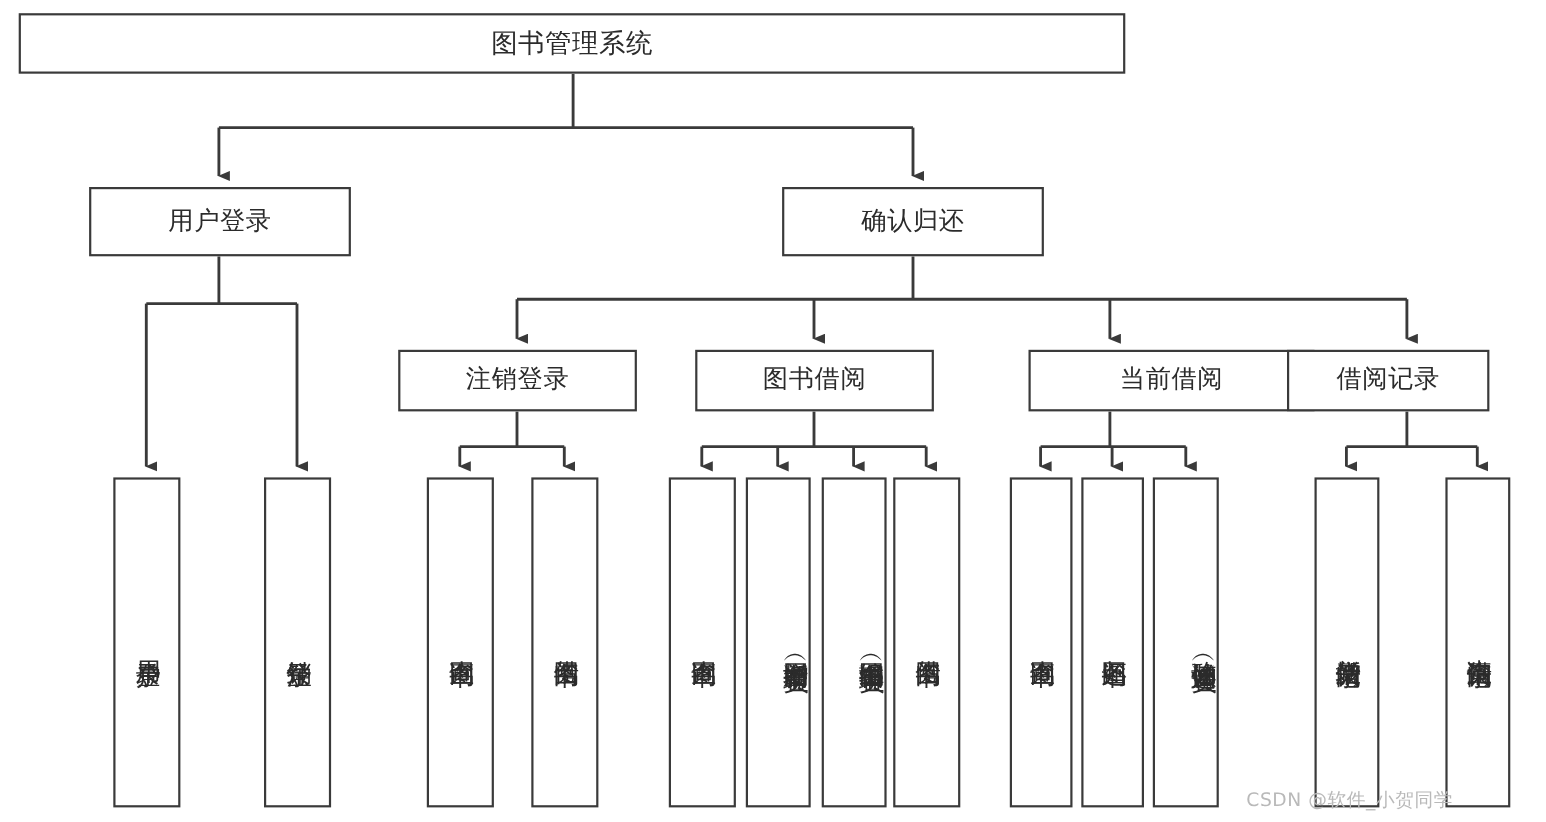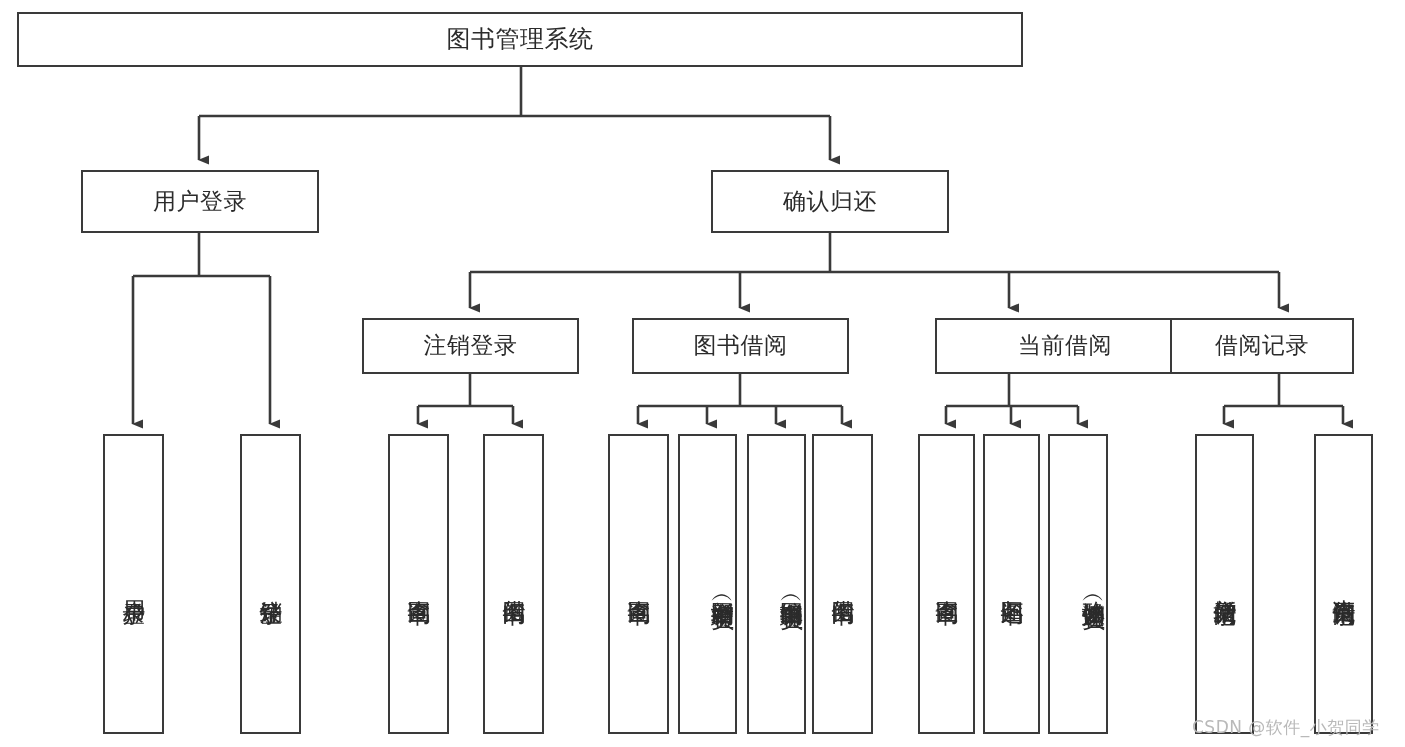--- a/index.html
+++ b/index.html
@@ -179,15 +179,15 @@
   <div class="node-box node-v" id="leaf-10" style="left: 1048px; top: 434px; width: 60px; height: 300px;">
     <span>确认归还（管理员）</span>
   </div>
   <div class="node-box node-v centered" id="leaf-11" style="left: 1195px; top: 434px; width: 59px; height: 300px;">
     <span>新增借阅记录</span>
   </div>
   <div class="node-box node-v centered" id="leaf-12" style="left: 1314px; top: 434px; width: 59px; height: 300px;">
     <span>查询借阅记录</span>
   </div>
 
-  <div class="watermark" id="watermark" style="left: 1192px; top: 716px;">CSDN @软件_小贺同学</div>
+  <div class="watermark" id="watermark" style="left: 1133px; top: 716px;">CSDN @软件_小贺同学</div>
 
 </div>
 
 </body></html>

